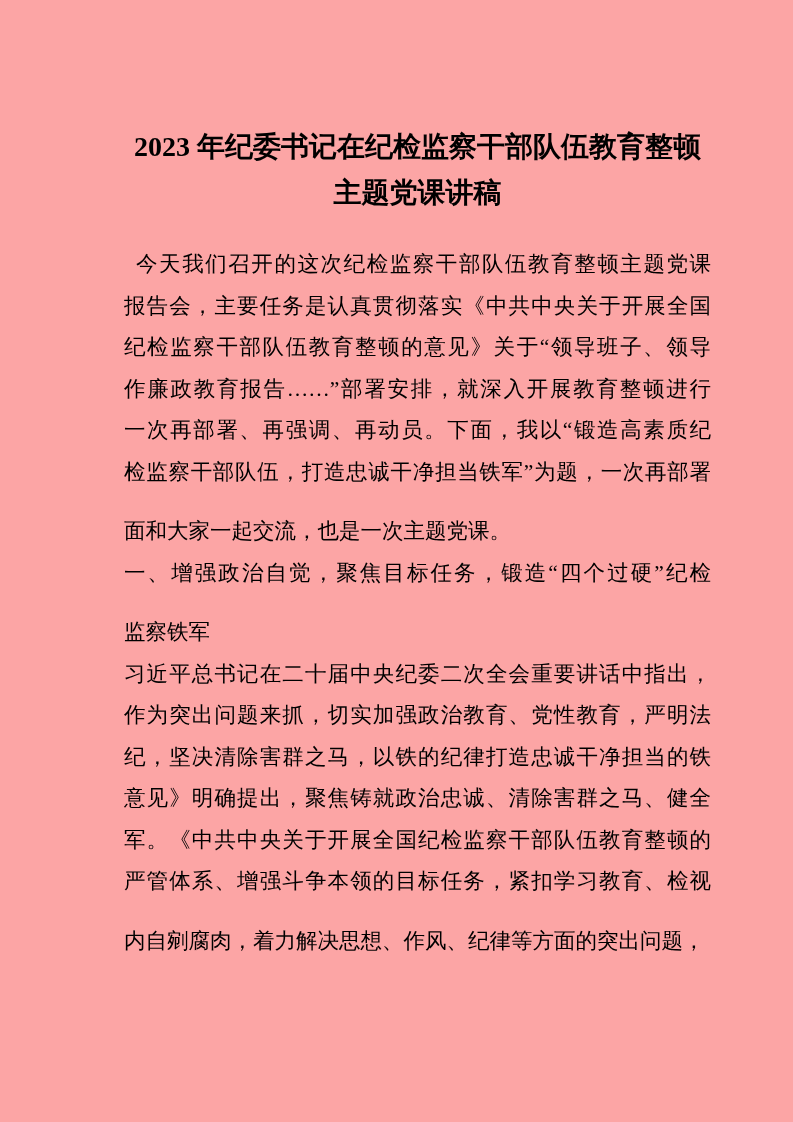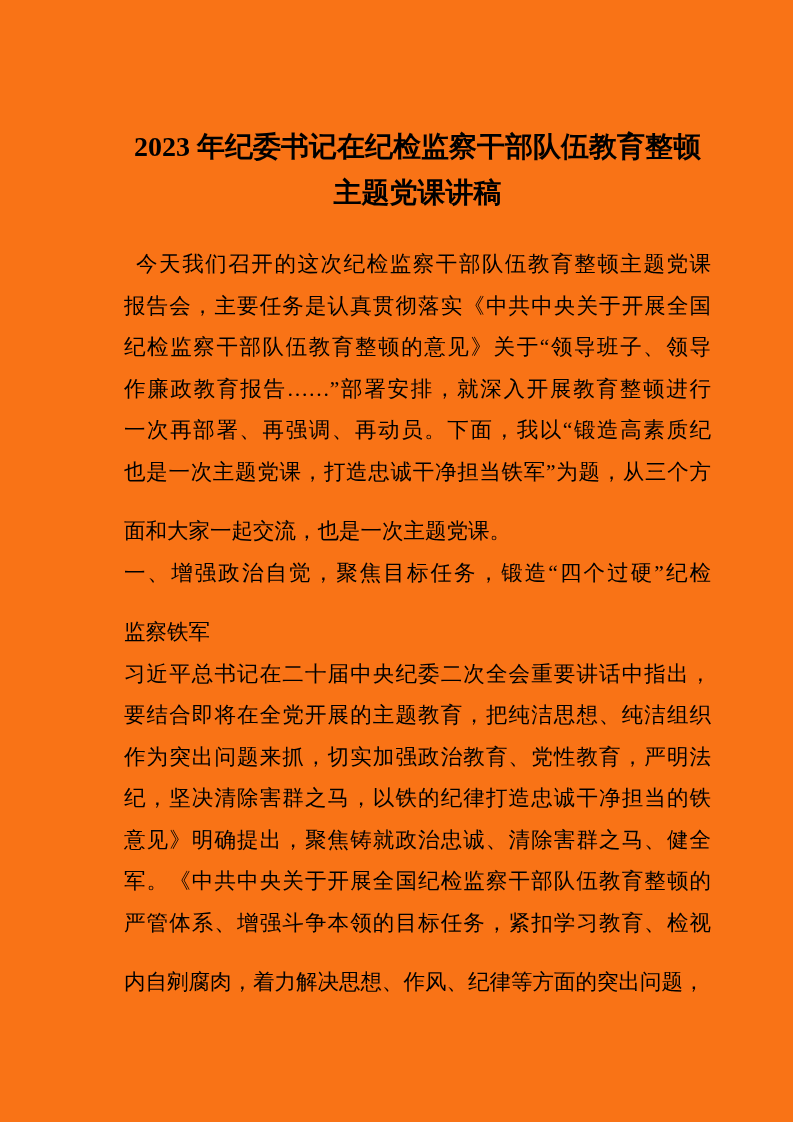--- a/index.html
+++ b/index.html
@@ -5,21 +5,21 @@
   html, body {
     margin: 0;
     padding: 0;
     background: #ffffff;
   }
   .page {
     position: relative;
     width: 793px;
     height: 1122px;
     margin: 0 auto;
-    background: #f97316;
+    background: #fca5a5;
     box-sizing: border-box;
     padding: 124px 82px 0 124px;
     font-family: "Liberation Serif", serif;
     color: #000000;
     overflow: hidden;
   }
   .doc-title {
     margin: 0 0 28px 0;
     font-size: 28px;
     font-weight: bold;
@@ -57,30 +57,29 @@
 
 <div class="page">
   <h1 class="doc-title">2023 年纪委书记在纪检监察干部队伍教育整顿主题党课讲稿</h1>
   <div class="content" id="doc-content">
       <div class="para body">
         <div class="line indent">今天我们召开的这次纪检监察干部队伍教育整顿主题党课</div>
         <div class="line">报告会，主要任务是认真贯彻落实《中共中央关于开展全国</div>
         <div class="line">纪检监察干部队伍教育整顿的意见》关于“领导班子、领导</div>
         <div class="line">作廉政教育报告……”部署安排，就深入开展教育整顿进行</div>
         <div class="line">一次再部署、再强调、再动员。下面，我以“锻造高素质纪</div>
-        <div class="line">也是一次主题党课，打造忠诚干净担当铁军”为题，从三个方</div>
+        <div class="line">检监察干部队伍，打造忠诚干净担当铁军”为题，一次再部署</div>
         <div class="line last">面和大家一起交流，也是一次主题党课。</div>
       </div>
       <div class="para heading">
         <div class="line">一、增强政治自觉，聚焦目标任务，锻造“四个过硬”纪检</div>
         <div class="line last">监察铁军</div>
       </div>
       <div class="para body">
         <div class="line">习近平总书记在二十届中央纪委二次全会重要讲话中指出，</div>
-        <div class="line">要结合即将在全党开展的主题教育，把纯洁思想、纯洁组织</div>
         <div class="line">作为突出问题来抓，切实加强政治教育、党性教育，严明法</div>
         <div class="line">纪，坚决清除害群之马，以铁的纪律打造忠诚干净担当的铁</div>
         <div class="line">意见》明确提出，聚焦铸就政治忠诚、清除害群之马、健全</div>
         <div class="line">军。《中共中央关于开展全国纪检监察干部队伍教育整顿的</div>
         <div class="line">严管体系、增强斗争本领的目标任务，紧扣学习教育、检视</div>
         <div class="line last">内自剜腐肉，着力解决思想、作风、纪律等方面的突出问题，</div>
       </div>
     </div>
 </div>
 

